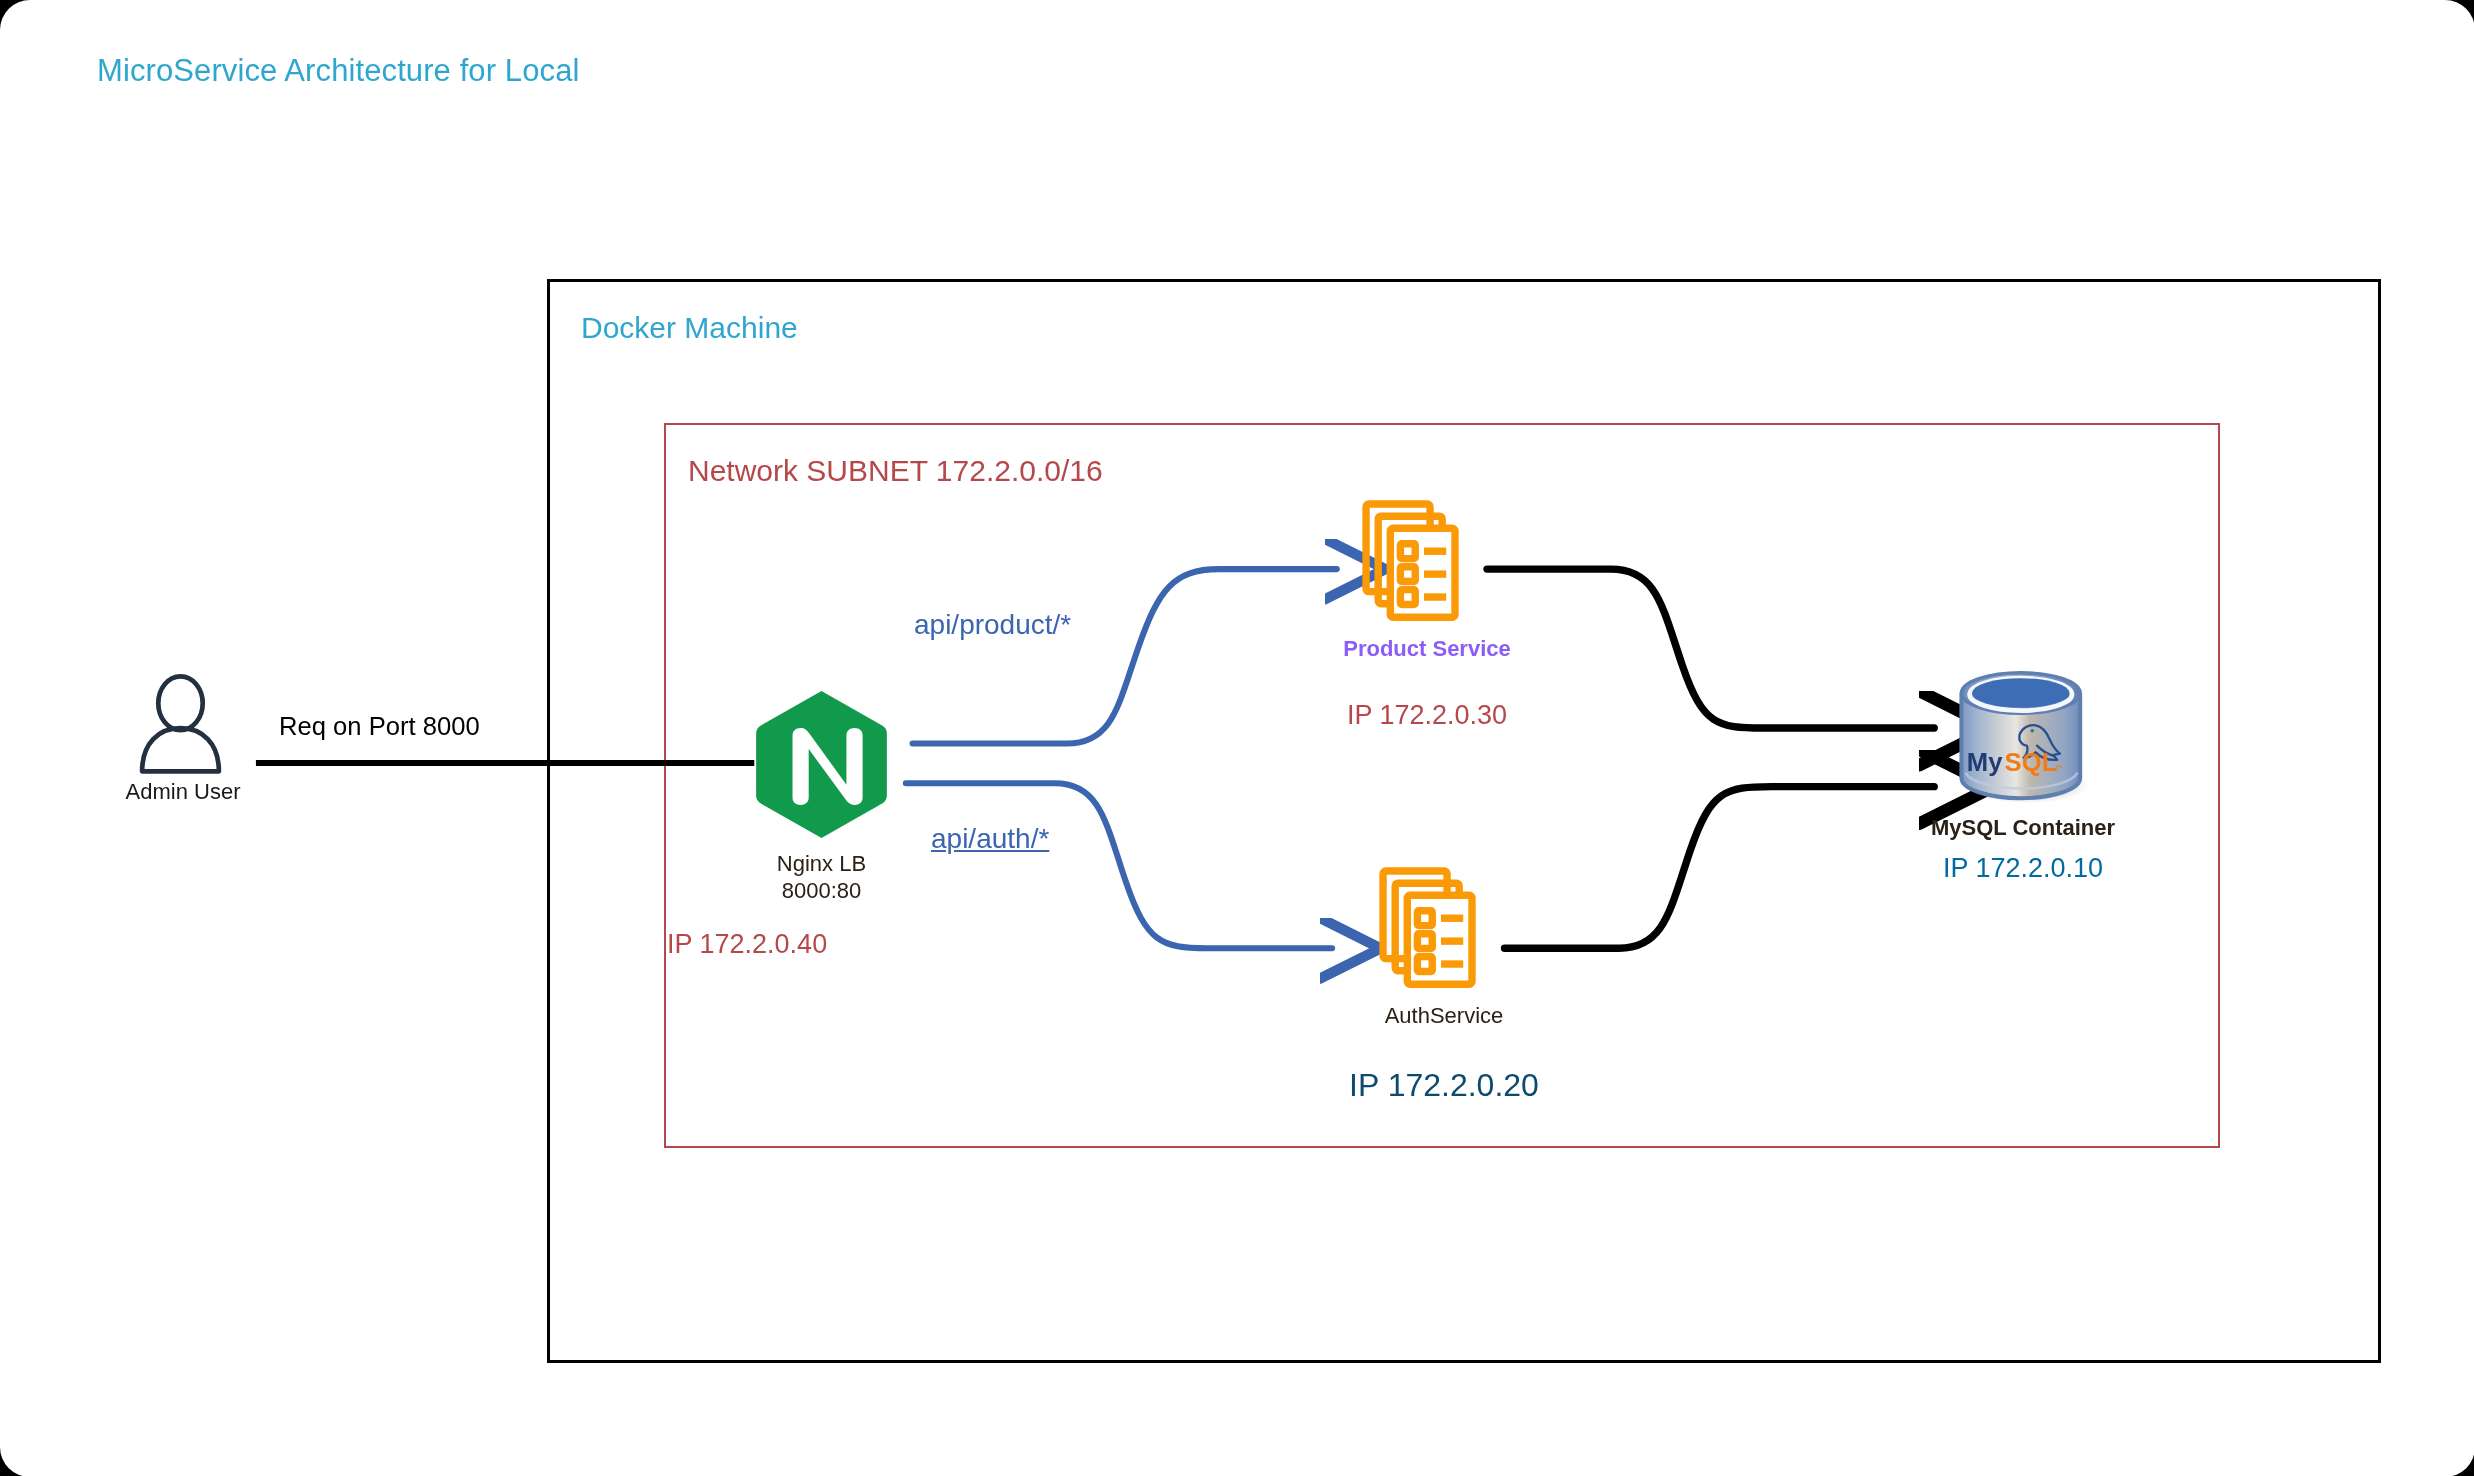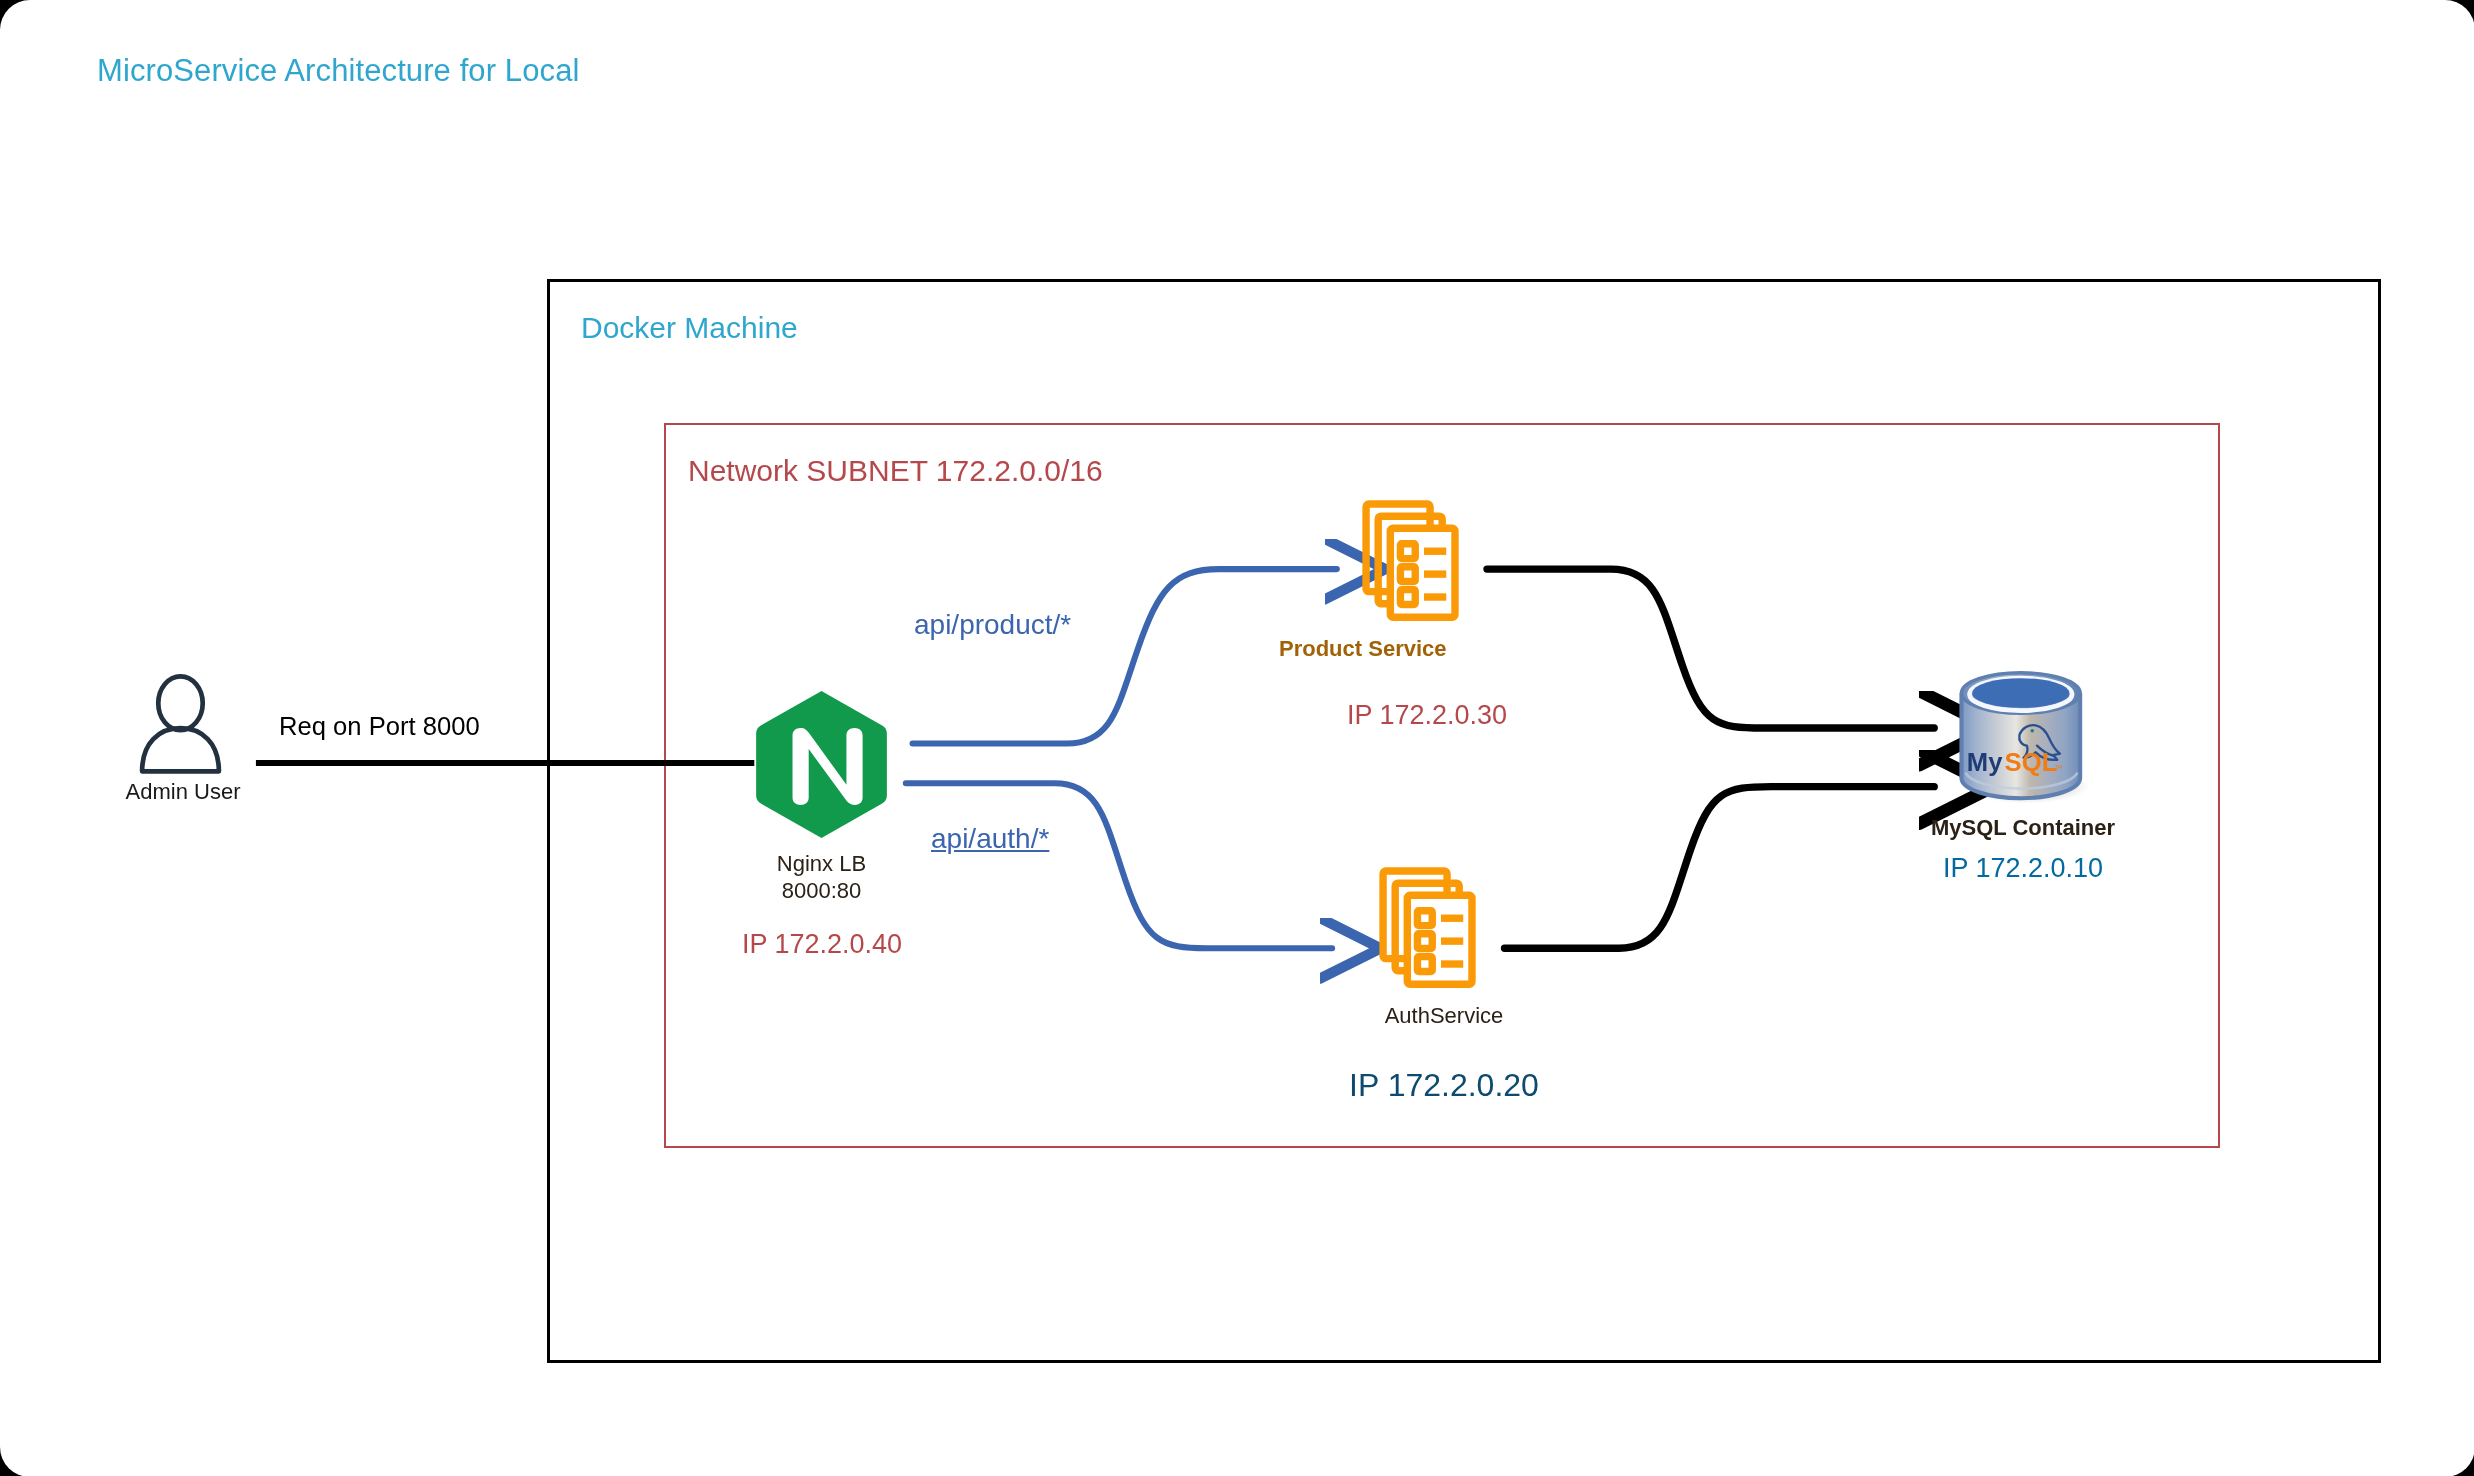--- a/index.html
+++ b/index.html
@@ -110,35 +110,36 @@
     text-align: center;
     font-size: 22px;
     font-weight: normal;
     color: #2B2116;
     line-height: 1.22;
     white-space: pre-line;
   }
   #nginx-ip {
     left: -67px; top: 242px;
     width: 310px;
-    text-align: center;
+    text-align: left;
     font-size: 27px;
     color: #B5484A;
     white-space: nowrap;
   }
 
   
   #product-group { left: 1360px; top: 498px; width: 135px; height: 269px; }
   #product-icon { left: 0; top: 0; width: 128px; height: 128px; }
   #product-label {
     left: -81px; top: 138px;
     width: 296px;
+    text-align: center;
     font-size: 22px;
     font-weight: bold;
-    color: #a16207;
+    color: #8b5cf6;
     white-space: nowrap;
   }
   #product-ip {
     left: -81px; top: 202px;
     width: 296px;
     text-align: center;
     font-size: 27px;
     color: #B5484A;
     white-space: nowrap;
   }

